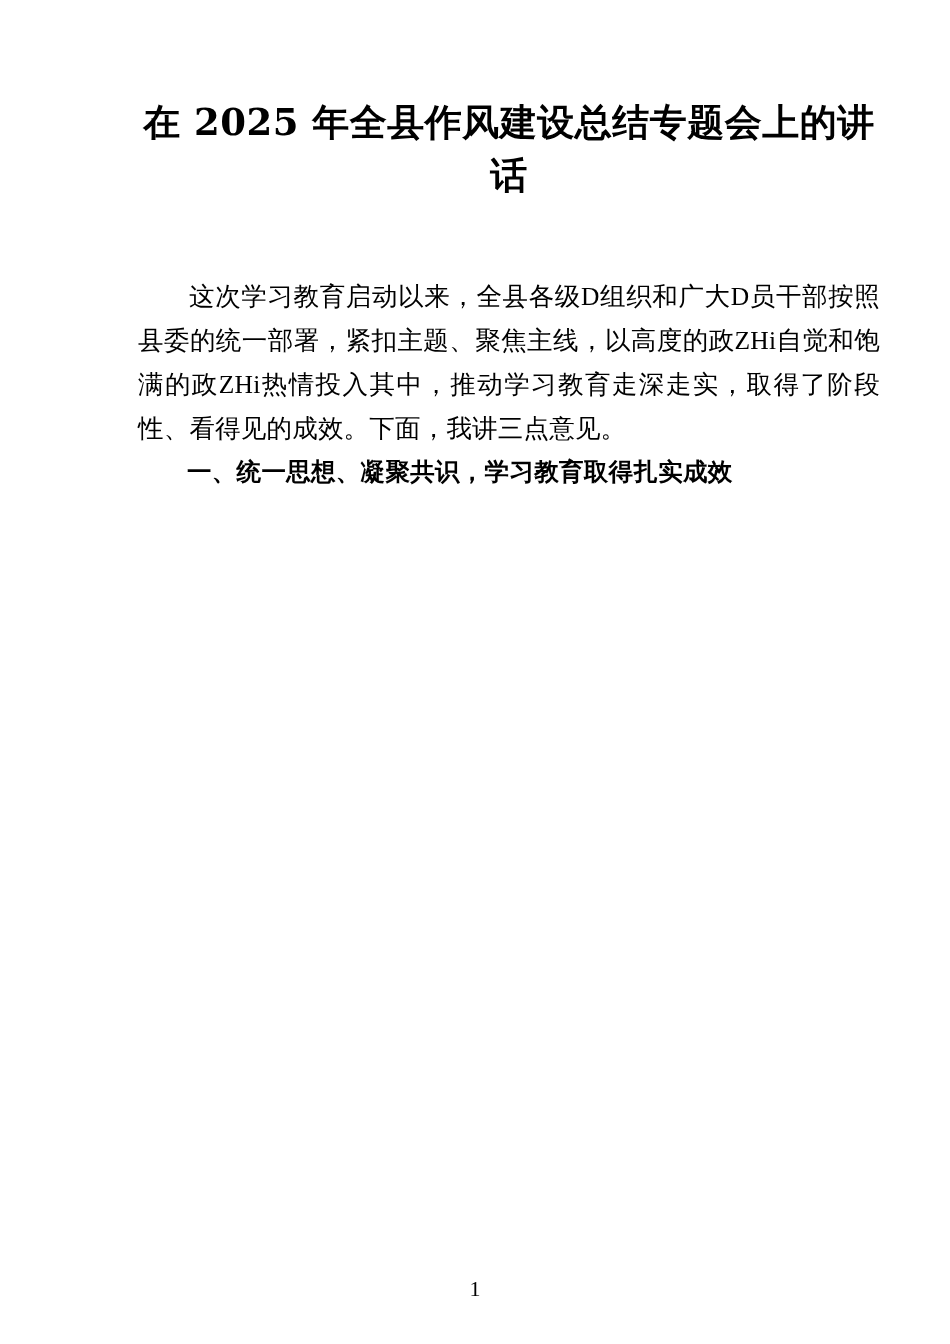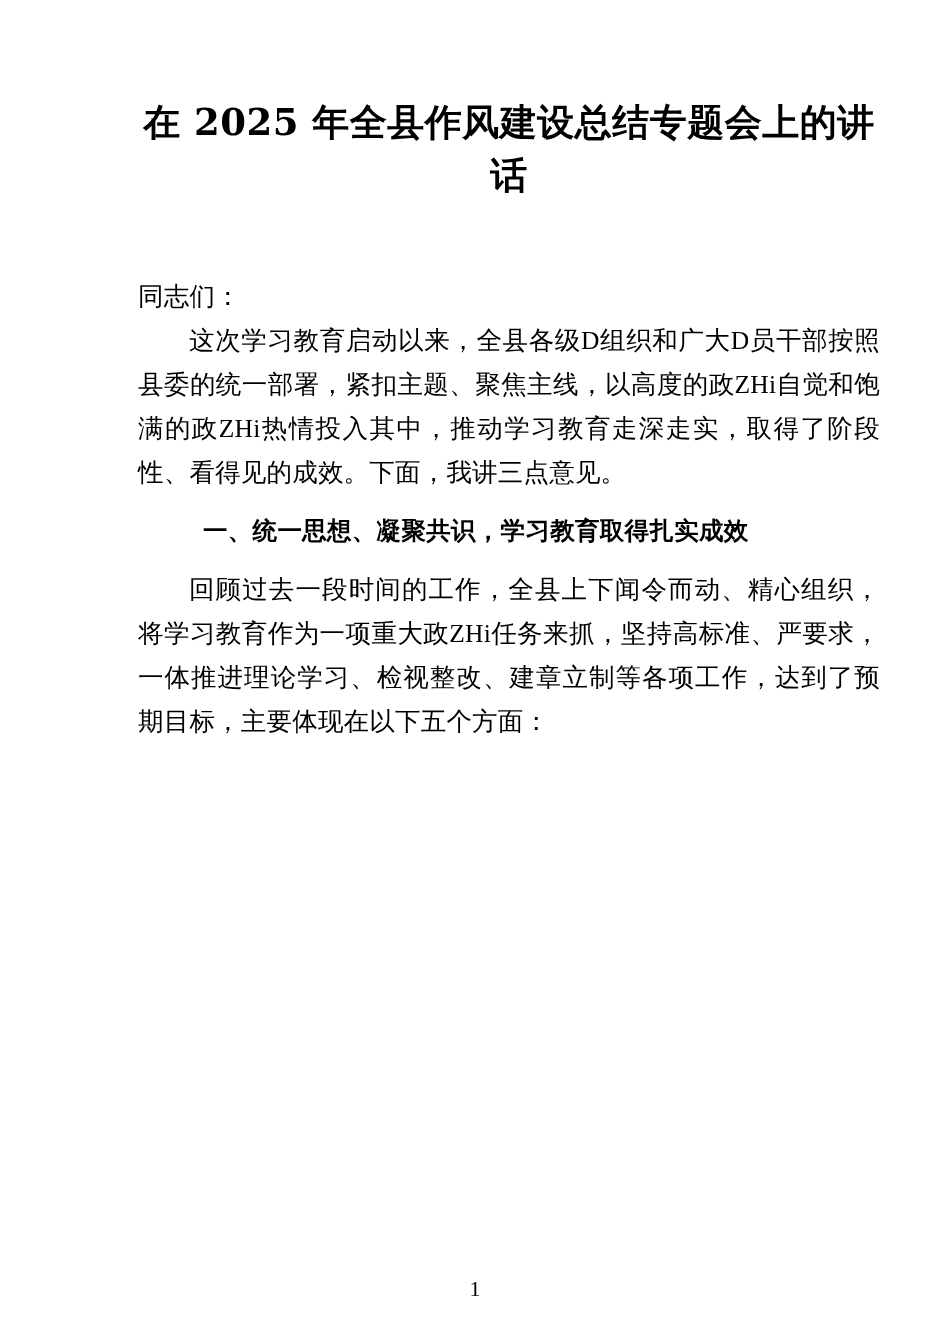--- a/index.html
+++ b/index.html
@@ -48,21 +48,21 @@
   }
   p.salutation {
     text-indent: 0;
   }
   p.section-heading {
     font-family: "DejaVu Sans", "Liberation Sans", sans-serif;
     font-weight: bold;
     font-size: 24.5px;
     line-height: 1.72;
     text-indent: 2em;
-    margin: 16px;
+    margin: 0;
     letter-spacing: 0.3px;
   }
   .page-number {
     position: absolute;
     bottom: 42px;
     left: 0;
     width: 950px;
     text-align: center;
     font-size: 22px;
     font-family: "Liberation Serif", "DejaVu Serif", serif;
@@ -70,25 +70,23 @@
 </style>
 </head>
 <body>
 
 <div class="page">
 
   <h1 class="doc-title">在 2025 年全县作风建设总结专题会上的讲话</h1>
 
   <div class="title-gap"></div>
 
-  <p class="body-par salutation">同志们：</p>
 
 
   <p class="body-par indent">这次学习教育启动以来，全县各级D组织和广大D员干部按照县委的统一部署，紧扣主题、聚焦主线，以高度的政ZHi自觉和饱满的政ZHi热情投入其中，推动学习教育走深走实，取得了阶段性、看得见的成效。下面，我讲三点意见。</p>
 
   <p class="section-heading">一、统一思想、凝聚共识，学习教育取得扎实成效</p>
 
-  <p class="body-par indent">回顾过去一段时间的工作，全县上下闻令而动、精心组织，将学习教育作为一项重大政ZHi任务来抓，坚持高标准、严要求，一体推进理论学习、检视整改、建章立制等各项工作，达到了预期目标，主要体现在以下五个方面：</p>
 
 
   <div class="page-number">1</div>
 
 </div>
 
 </body></html>

